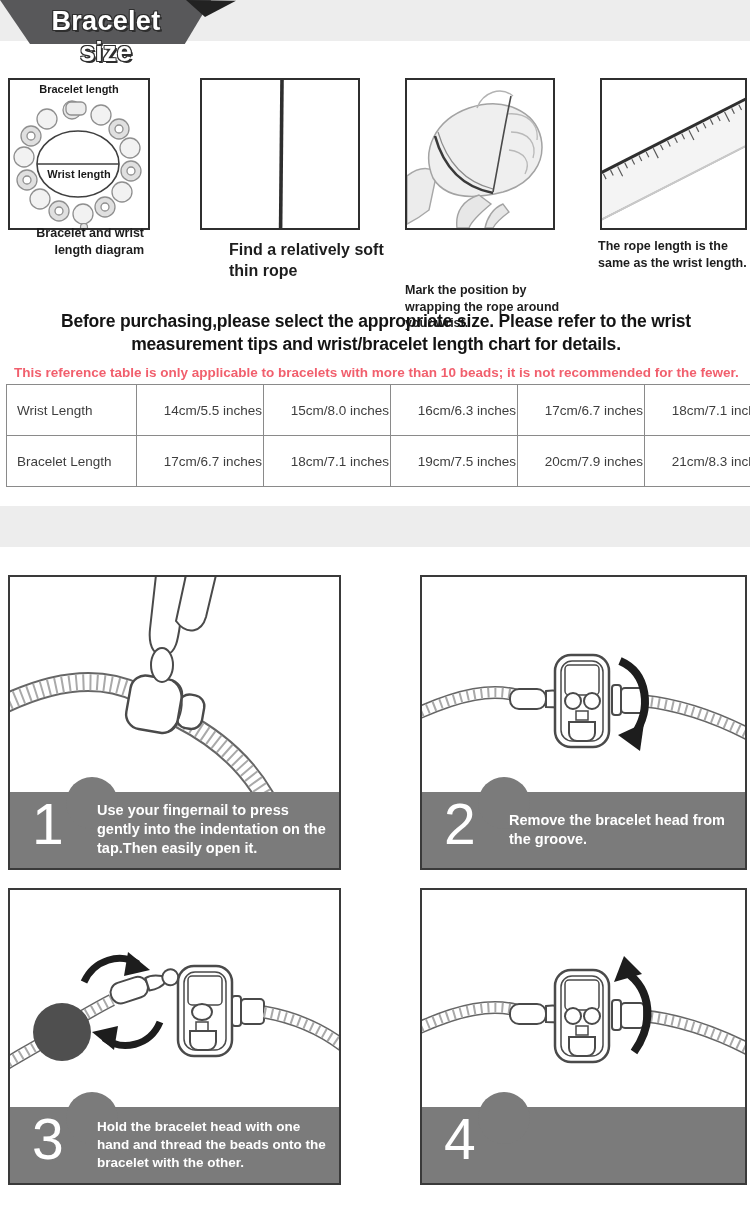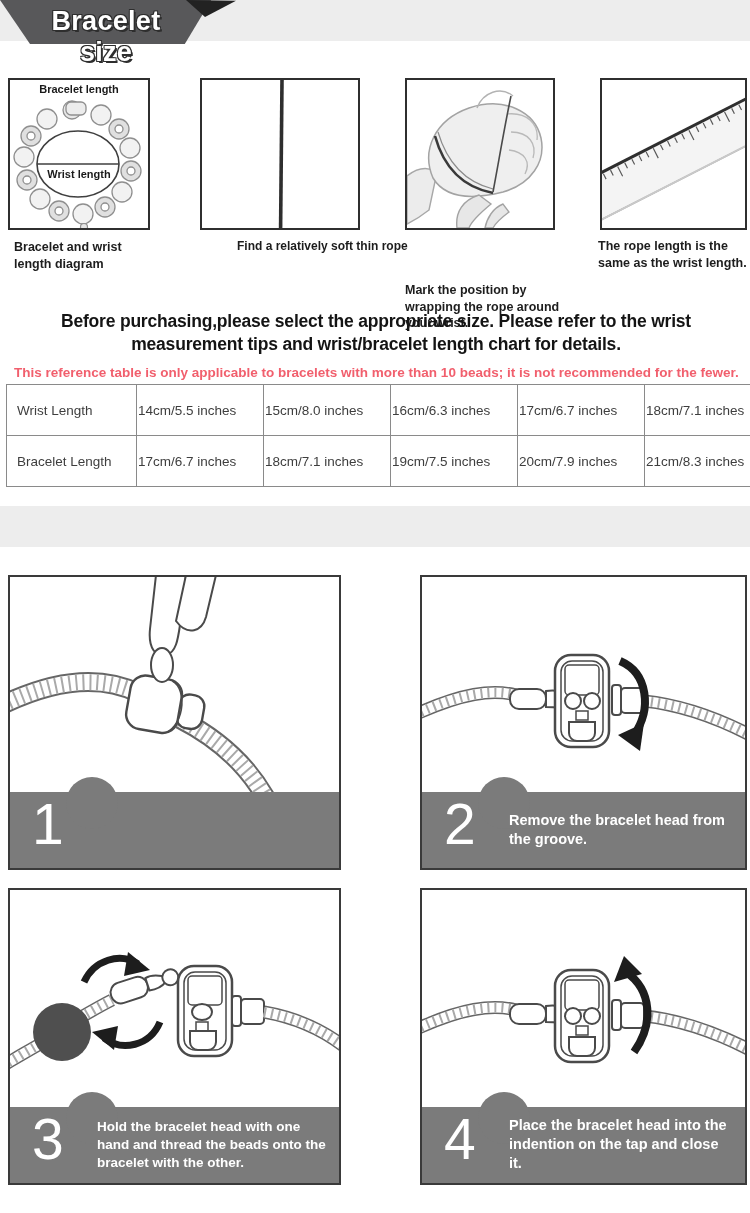--- a/index.html
+++ b/index.html
@@ -25,21 +25,21 @@
 
   
   .intro{position:absolute;left:14px;top:292px;width:724px;font-size:17.5px;font-weight:bold;
          line-height:1.33;color:#141414;letter-spacing:-0.2px;text-align:center;}
   .note{position:absolute;left:14px;top:351px;width:730px;font-size:13.5px;font-weight:bold;color:#f15f6d;}
 
   
   table.size{position:absolute;left:6px;top:384px;width:738px;border-collapse:collapse;table-layout:fixed;}
   table.size td{border:1px solid #8a8a8a;height:48px;font-size:13.5px;color:#3e3e3e;background:#fff;}
   table.size td.rowhead{width:118px;padding-left:10px;text-align:left;}
-  table.size td.val{width:124px;text-align:left;}
+  table.size td.val{width:124px;text-align:right;}
 
   
   .panel{position:absolute;background:#fff;border:2px solid #3a3a3a;box-sizing:border-box;}
   .panel svg.illus{position:absolute;left:0;top:0;width:100%;display:block;}
   .band{position:absolute;left:0;right:0;bottom:0;height:76px;background:#7b7b7b;}
   .bump{position:absolute;left:56px;top:-15px;width:52px;height:52px;border-radius:50%;background:#7b7b7b;}
   .stepnum{position:absolute;left:22px;top:-12px;height:88px;line-height:88px;
            font-size:57px;font-weight:300;color:#fff;font-family:"Liberation Sans",sans-serif;}
   .stepcap{position:absolute;left:87px;right:10px;top:50%;transform:translateY(-50%);
            color:#fff;font-size:14.5px;font-weight:bold;line-height:1.32;}
@@ -82,28 +82,28 @@
       </g>
       <rect x="56" y="22" width="20" height="13" rx="5" fill="#ececec" stroke="#8f8f8f" stroke-width="1.3"></rect>
       <line x1="73" y1="143" x2="74" y2="149" stroke="#8f8f8f" stroke-width="1.5"></line>
       <circle cx="74" cy="147" r="3.5" fill="#e6e6e6" stroke="#8f8f8f" stroke-width="1.2"></circle>
       <ellipse cx="68" cy="84" rx="41" ry="33" fill="none" stroke="#3f3f3f" stroke-width="1.6"></ellipse>
       <line x1="27" y1="84" x2="109" y2="84" stroke="#3f3f3f" stroke-width="1.4"></line>
     </svg>
     <span class="figlabel" style="left:0;width:138px;top:3px;text-align:center;">Bracelet length</span>
     <span class="figlabel" style="left:0;width:138px;top:88px;text-align:center;">Wrist length</span>
   </div>
-  <div class="figcap" style="left:14px;top:239px;width:130px;text-align:left;">Bracelet and wrist length diagram</div>
+  <div class="figcap" style="left:14px;top:225px;width:130px;text-align:right;">Bracelet and wrist length diagram</div>
 
   <div class="figbox" style="left:200px;top:78px;width:160px;height:152px;">
     <svg viewBox="0 0 156 148">
       <path d="M80 0 L78.6 148" fill="none" stroke="#2e2e2e" stroke-width="3.6"></path>
     </svg>
   </div>
-  <div class="figcap" style="left:204px;top:239px;width:188px;font-size:12px;padding-left:33px;">Find a relatively soft thin rope</div>
+  <div class="figcap" style="left:196px;top:239px;width:188px;font-size:16px;padding-left:33px;">Find a relatively soft thin rope</div>
 
   <div class="figbox" style="left:405px;top:78px;width:150px;height:152px;">
     <svg viewBox="0 0 146 148">
       <path d="M0 96 C 10 88 20 86 30 92 L 22 130 C 12 138 4 142 0 144 Z" fill="#ececec" stroke="#a8a8a8" stroke-width="1.4"></path>
       <path d="M26 98 C 14 70 28 40 62 28 C 98 16 128 32 134 58 C 139 82 124 104 96 112 C 64 120 38 118 26 98 Z" fill="#efefef" stroke="#a3a3a3" stroke-width="1.5"></path>
       <path d="M70 28 C 76 12 94 6 106 16" fill="none" stroke="#b3b3b3" stroke-width="1.4"></path>
       <path d="M100 34 C 120 32 132 44 130 60" fill="none" stroke="#b9b9b9" stroke-width="1.3"></path>
       <path d="M104 52 C 122 52 130 64 126 78" fill="none" stroke="#b9b9b9" stroke-width="1.3"></path>
       <path d="M102 70 C 118 72 124 82 118 94" fill="none" stroke="#b9b9b9" stroke-width="1.3"></path>
       <path d="M28 56 C 38 92 60 108 86 113" fill="none" stroke="#3a3a3a" stroke-width="2.6"></path>
@@ -166,20 +166,21 @@
         <rect x="-30" y="-27" width="52" height="54" rx="15" fill="#fff" stroke="#4a4a4a" stroke-width="2.4"></rect>
         <path d="M10 -26 a 17 27 0 0 1 0 53" fill="none" stroke="#4a4a4a" stroke-width="1.6"></path>
       </g>
       <path d="M146 -2 L140 52 C 138 72 146 80 156 78 C 166 76 168 62 170 48 L176 -2 Z" fill="#fff" stroke="#4a4a4a" stroke-width="2"></path>
       <path d="M176 -2 L166 44 C 178 60 192 54 196 40 L206 -2 Z" fill="#fff" stroke="#4a4a4a" stroke-width="2"></path>
       <ellipse cx="152" cy="88" rx="11" ry="17" fill="#fff" stroke="#4a4a4a" stroke-width="2"></ellipse>
     </svg>
     <div class="band">
       <div class="bump"></div>
       <div class="stepnum">1</div>
+      <div class="stepcap">Use your fingernail to press gently into the indentation on the tap.Then easily open it.</div>
     </div>
   </div>
 
   <div class="panel" style="left:420px;top:575px;width:327px;height:295px;">
     <svg class="illus" viewBox="0 0 323 215" height="215">
       <path d="M-8 138 C 40 116 70 112 94 118" fill="none" stroke="#666" stroke-width="13"></path>
       <path d="M-8 138 C 40 116 70 112 94 118" fill="none" stroke="#fff" stroke-width="10"></path>
       <path d="M-8 138 C 40 116 70 112 94 118" fill="none" stroke="#a9a9a9" stroke-width="10" stroke-dasharray="2 5"></path>
       <path d="M222 124 C 260 128 298 142 332 160" fill="none" stroke="#666" stroke-width="13"></path>
       <path d="M222 124 C 260 128 298 142 332 160" fill="none" stroke="#fff" stroke-width="10"></path>
@@ -266,17 +267,16 @@
         <path d="M14 67 h26 v11 a8 8 0 0 1 -8 8 h-10 a8 8 0 0 1 -8 -8 z" fill="none" stroke="#4a4a4a" stroke-width="2"></path>
       </g>
       <rect x="190" y="110" width="9" height="30" rx="3" fill="#fff" stroke="#4a4a4a" stroke-width="2"></rect>
       <rect x="199" y="113" width="23" height="25" rx="4" fill="#fff" stroke="#4a4a4a" stroke-width="2"></rect>
       <path d="M212 162 C 232 134 230 100 204 82" fill="none" stroke="#1d1d1d" stroke-width="8"></path>
       <polygon points="192,92 202,66 220,84" fill="#1d1d1d"></polygon>
     </svg>
     <div class="band">
       <div class="bump"></div>
       <div class="stepnum">4</div>
-      <div class="stepcap">Place the bracelet head into the indention on the tap and close it.</div>
     </div>
   </div>
 
 </div>
 
 </body></html>

